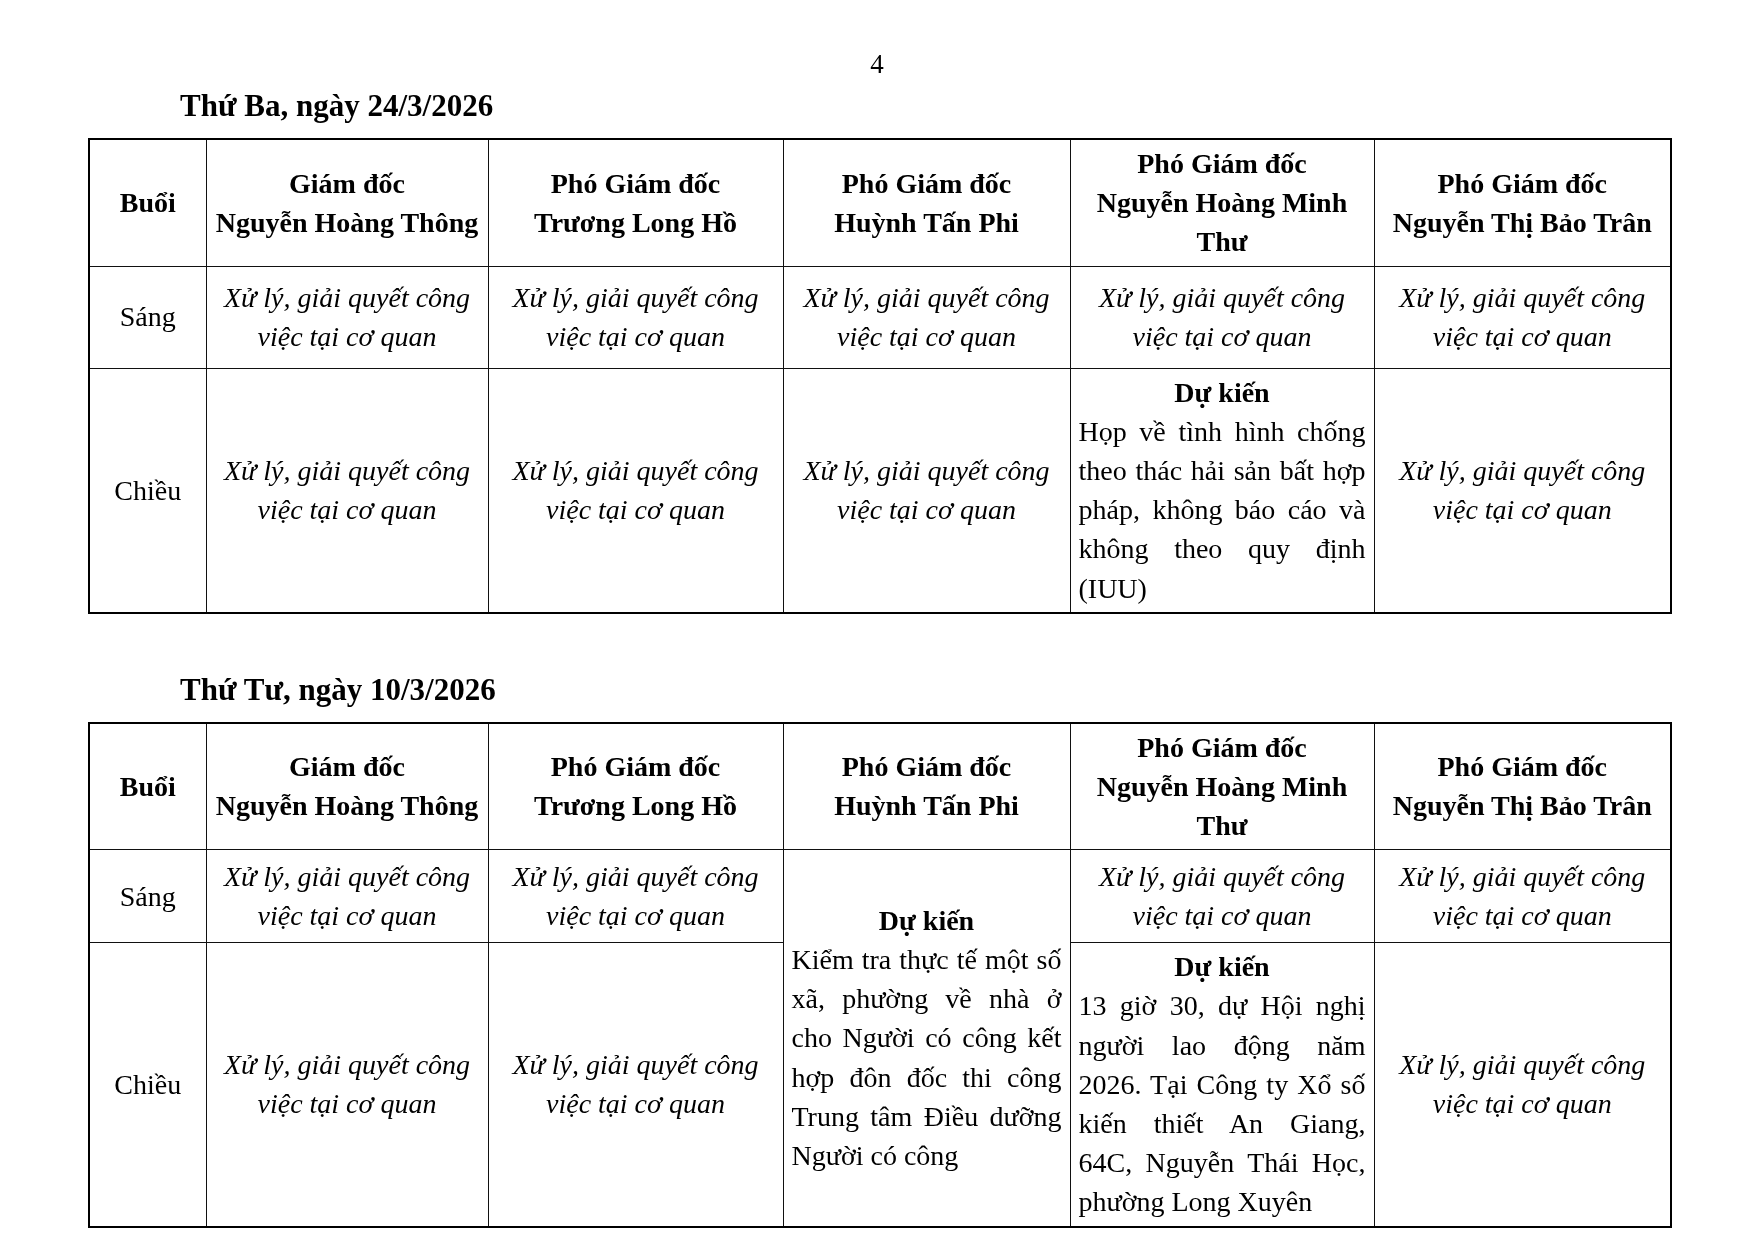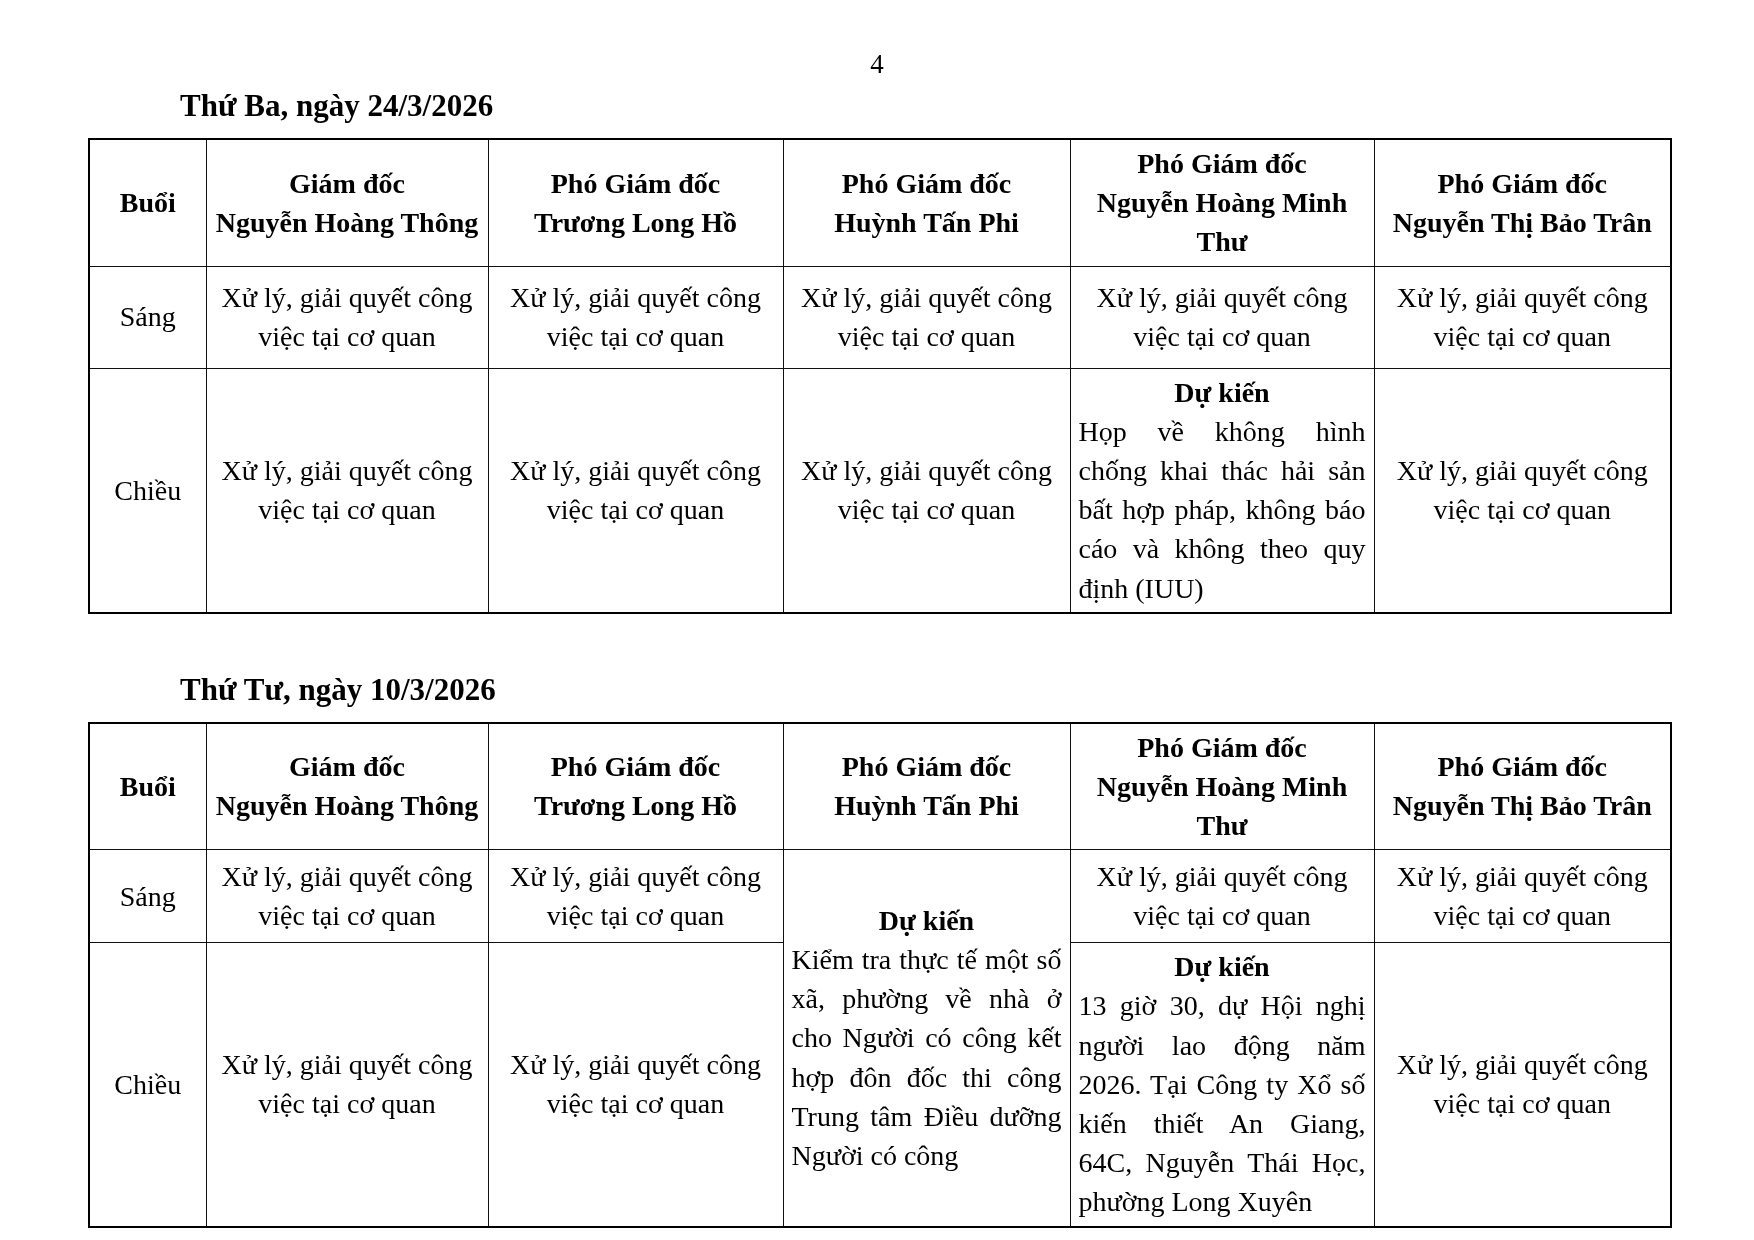--- a/index.html
+++ b/index.html
@@ -58,21 +58,21 @@
 
   
   .t1 .row-head  { height: 99px; }
   .t1 .row-sang  { height: 102px; }
   .t1 .row-chieu { height: 206px; }
   .t2 .row-head  { height: 94px; }
   .t2 .row-sang  { height: 93px; }
   .t2 .row-chieu { height: 257px; }
 
   .session-label { text-align: center; }
-  .cell-center   { text-align: center; }
+  .cell-center   { text-align: center; font-style: italic; }
   .cell-intro    { text-align: center; font-weight: bold; }
   .cell-body     { text-align: justify; }
 </style>
 </head>
 <body>
 
 <div class="page-number">4</div>
 
 <h2 class="day-heading">Thứ Ba, ngày 24/3/2026</h2>
 
@@ -119,21 +119,21 @@
     <td class="cell-center">Xử lý, giải quyết công việc tại cơ quan</td>
     <td class="cell-center">Xử lý, giải quyết công việc tại cơ quan</td>
   </tr>
   <tr class="row-chieu">
     <td class="session-label">Chiều</td>
     <td class="cell-center">Xử lý, giải quyết công việc tại cơ quan</td>
     <td class="cell-center">Xử lý, giải quyết công việc tại cơ quan</td>
     <td class="cell-center">Xử lý, giải quyết công việc tại cơ quan</td>
     <td>
       <div class="cell-intro">Dự kiến</div>
-      <div class="cell-body">Họp về không hình chống khai thác hải sản bất hợp pháp, không báo cáo và không theo quy định (IUU)</div>
+      <div class="cell-body">Họp về tình hình chống theo thác hải sản bất hợp pháp, không báo cáo và không theo quy định (IUU)</div>
     </td>
     <td class="cell-center">Xử lý, giải quyết công việc tại cơ quan</td>
   </tr>
 </tbody>
   </table>
 
 <h2 class="day-heading second">Thứ Tư, ngày 10/3/2026</h2>
 
 <table class="schedule t2">
   <colgroup>

